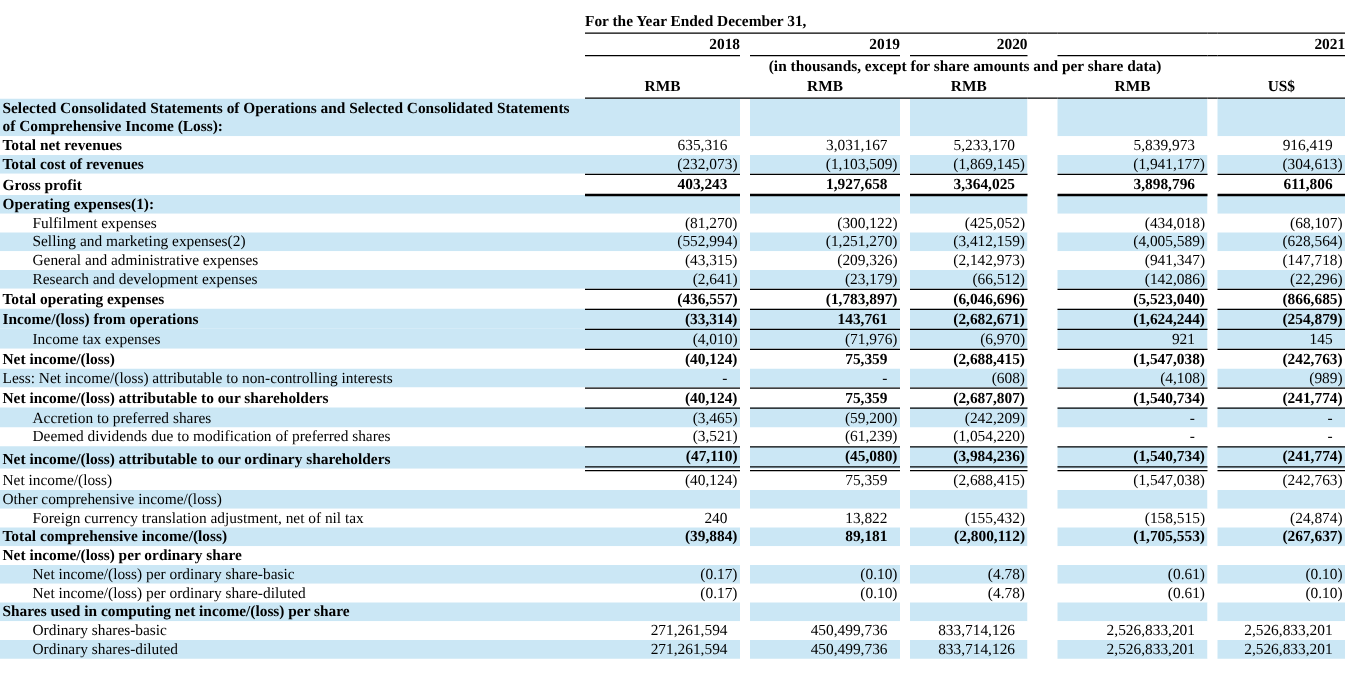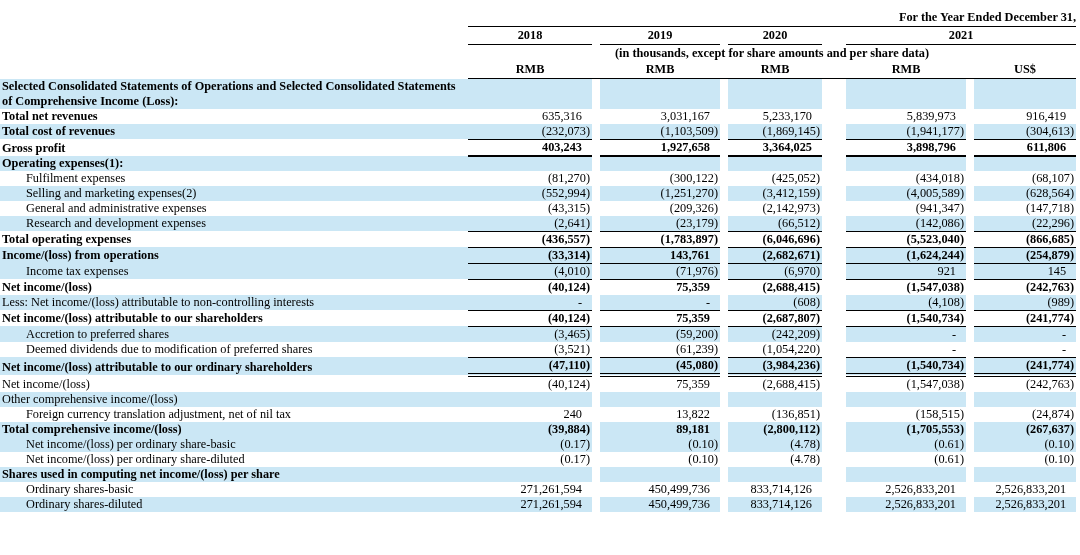--- a/index.html
+++ b/index.html
@@ -13,22 +13,22 @@
     overflow: hidden;
   }
   table { border-collapse: collapse; width: 1074px; table-layout: fixed; }
   td { padding: 0; vertical-align: bottom; line-height: 15px; empty-cells: show; }
   
   col.c-label { width: 468px; }
   col.c-v1 { width: 124px; } col.c-v2 { width: 120px; } col.c-v3 { width: 94px; }
   col.c-v4 { width: 120px; } col.c-v5 { width: 102px; }
   col.c-g  { width: 8px; }  col.c-G  { width: 24px; }
   
-  .period-title { text-align: right; font-weight: bold; border-bottom: 1.5px solid var(--ink); line-height: 18px; }
-  .yr  { text-align: center; font-weight: bold; border-bottom: 1.5px solid var(--ink); line-height: 17px; }
+  .period-title { text-align: left; font-weight: bold; border-bottom: 1.5px solid var(--ink); line-height: 18px; }
+  .yr  { text-align: right; font-weight: bold; border-bottom: 1.5px solid var(--ink); line-height: 17px; }
   .cur { text-align: center; font-weight: bold; line-height: 17px; }
   .curline { border-bottom: 1.5px solid var(--ink); }
   .note { text-align: center; font-weight: bold; line-height: 16px; }
   
   tr.blue  td.striped { background: var(--stripe); }
   tr.white td.striped { background: #fff; }
   td.gapcol { background: #fff; }
   td.lbl { padding-left: 2px; }
   td.lbl.bold { font-weight: bold; margin-top: 24px; }
   td.lbl.ind { padding-left: 26px; }
@@ -328,37 +328,49 @@
         <td class="val striped nv"></td>
         <td class="gapcol"></td>
         <td class="val striped nv"></td>
       </tr>
       <tr class="white">
         <td class="lbl striped ind">Foreign currency translation adjustment, net of nil tax</td>
         <td class="val striped nv">240</td>
         <td class="gapcol"></td>
         <td class="val striped nv">13,822</td>
         <td class="gapcol"></td>
-        <td class="val striped pv">(136,851)</td>
+        <td class="val striped pv">(155,432)</td>
         <td class="gapcol"></td>
         <td class="val striped pv">(158,515)</td>
         <td class="gapcol"></td>
         <td class="val striped pv">(24,874)</td>
       </tr>
       <tr class="blue">
         <td class="lbl striped bold">Total comprehensive income/(loss)</td>
         <td class="val striped vbold pv">(39,884)</td>
         <td class="gapcol"></td>
         <td class="val striped vbold nv">89,181</td>
         <td class="gapcol"></td>
         <td class="val striped vbold pv">(2,800,112)</td>
         <td class="gapcol"></td>
         <td class="val striped vbold pv">(1,705,553)</td>
         <td class="gapcol"></td>
         <td class="val striped vbold pv">(267,637)</td>
+      </tr>
+      <tr class="white">
+        <td class="lbl striped bold">Net income/(loss) per ordinary share</td>
+        <td class="val striped nv"></td>
+        <td class="gapcol"></td>
+        <td class="val striped nv"></td>
+        <td class="gapcol"></td>
+        <td class="val striped nv"></td>
+        <td class="gapcol"></td>
+        <td class="val striped nv"></td>
+        <td class="gapcol"></td>
+        <td class="val striped nv"></td>
       </tr>
       <tr class="blue">
         <td class="lbl striped ind">Net income/(loss) per ordinary share-basic</td>
         <td class="val striped pv">(0.17)</td>
         <td class="gapcol"></td>
         <td class="val striped pv">(0.10)</td>
         <td class="gapcol"></td>
         <td class="val striped pv">(4.78)</td>
         <td class="gapcol"></td>
         <td class="val striped pv">(0.61)</td>

